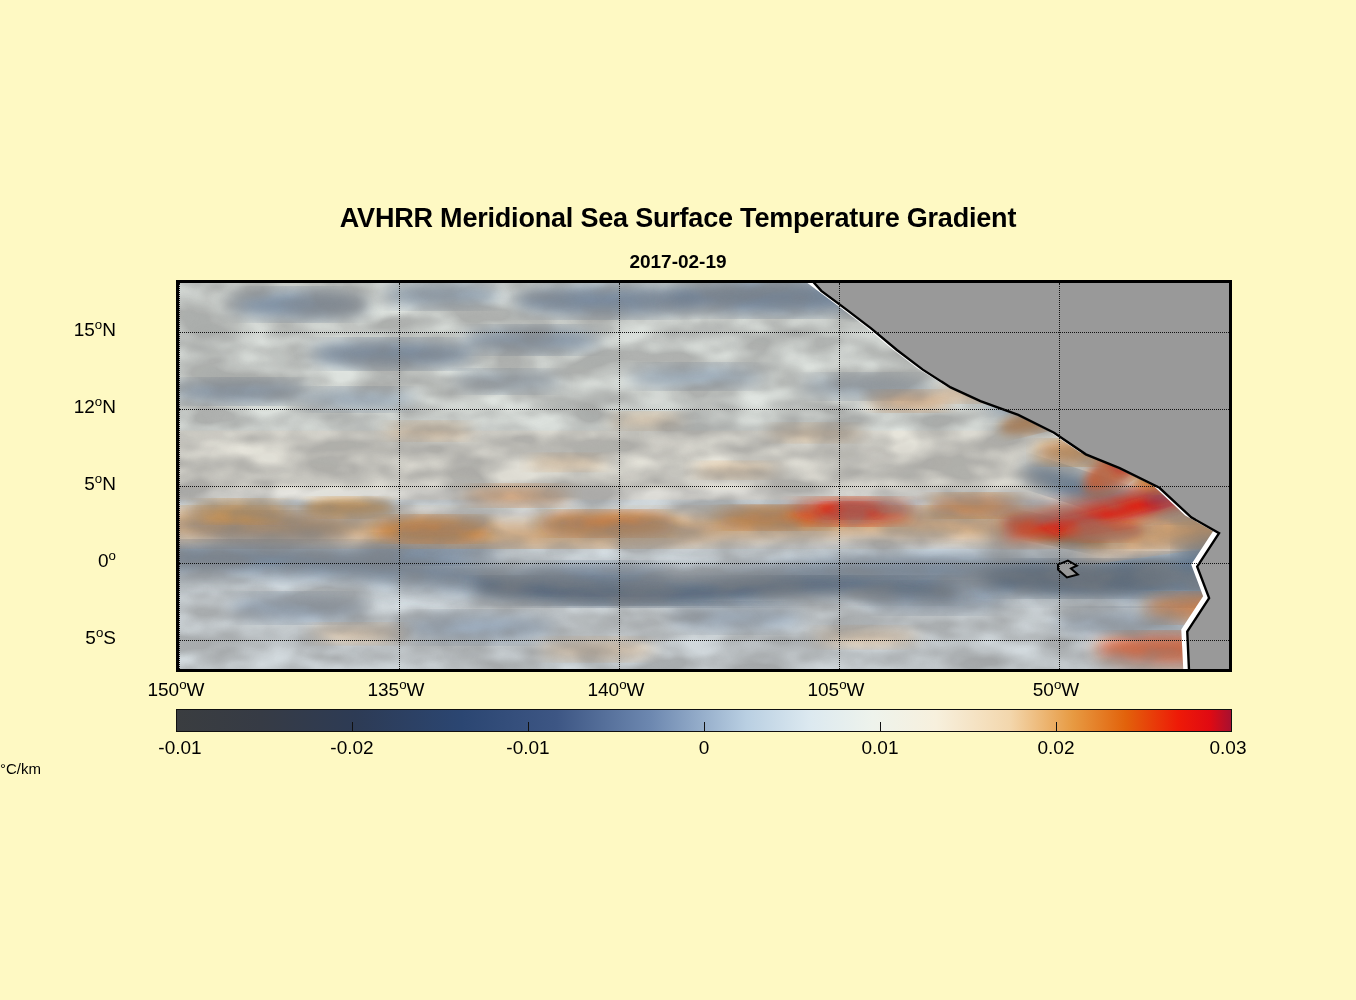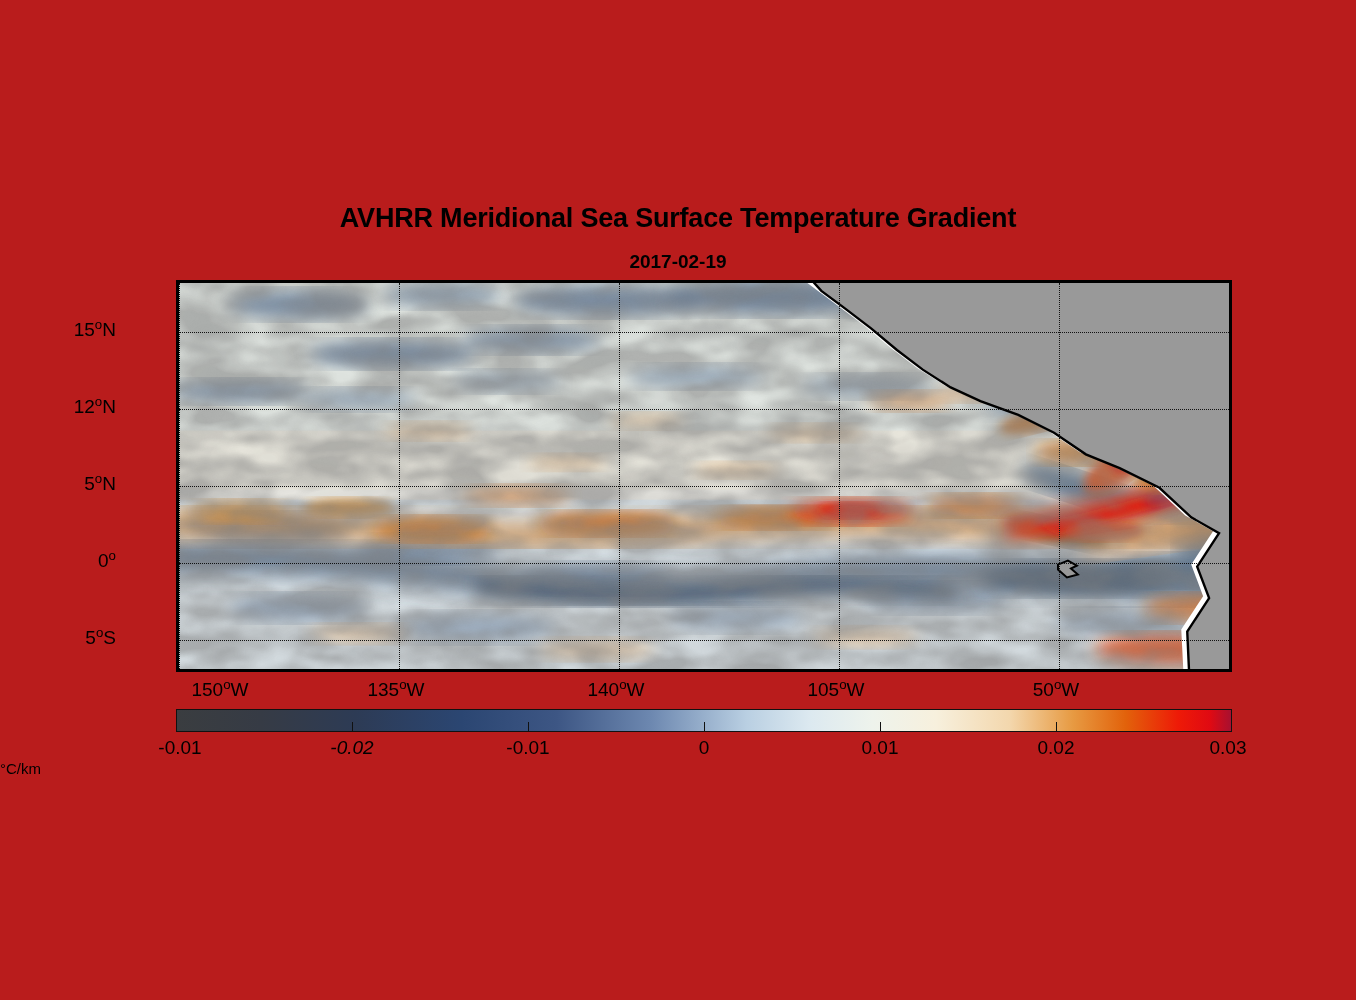--- a/index.html
+++ b/index.html
@@ -1,18 +1,18 @@
 <!DOCTYPE html>
 <html><head>
 <meta charset="utf-8">
 <style>
   html,body{margin:0;padding:0;background:#fff;}
   body{width:1356px;height:1000px;font-family:"Liberation Sans",sans-serif;
        color:#000;overflow:hidden;position:relative;}
-  .fig{position:absolute;left:0;top:0;width:1356px;height:1000px;background:#b91c1c;}
+  .fig{position:absolute;left:0;top:0;width:1356px;height:1000px;background:#fef9c3;}
 
   
   #title{position:absolute;left:0;top:203px;width:1356px;text-align:center;
          font-size:27px;font-weight:bold;letter-spacing:-.2px;}
   #subtitle{position:absolute;left:0;top:251px;width:1356px;text-align:center;
             font-size:19px;font-weight:bold;}
 
   
   #plot{position:absolute;left:176px;top:280px;width:1056px;height:392px;
         box-sizing:border-box;border:3px solid #000;background:#eef4ef;overflow:hidden;}
@@ -289,21 +289,21 @@
   <div class="ylab" style="top:483px;">
     <span>5</span><span class="deg">o</span><span>N</span>
   </div>
   <div class="ylab" style="top:560px;">
     <span>0</span><span class="deg">o</span><span></span>
   </div>
   <div class="ylab" style="top:637px;">
     <span>5</span><span class="deg">o</span><span>S</span>
   </div>
 
-  <div class="xlab" style="left:176px;margin-left:44px;">
+  <div class="xlab" style="left:176px;">
     <span>150</span><span class="deg">o</span><span>W</span>
   </div>
   <div class="xlab" style="left:396px;">
     <span>135</span><span class="deg">o</span><span>W</span>
   </div>
   <div class="xlab" style="left:616px;">
     <span>140</span><span class="deg">o</span><span>W</span>
   </div>
   <div class="xlab" style="left:836px;">
     <span>105</span><span class="deg">o</span><span>W</span>
@@ -319,21 +319,21 @@
            #f3d7ad 79%, #e79a42 85%, #e2620b 90%, #ee1a07 95%, #e00a12 98%,
            #a81030 100%);"></div>
     <div class="cbtick" style="left:175px;"></div>
     <div class="cbtick" style="left:351px;"></div>
     <div class="cbtick" style="left:527px;"></div>
     <div class="cbtick" style="left:703px;"></div>
     <div class="cbtick" style="left:879px;"></div>
   </div>
 
   <div class="cblab" style="left:180px;">-0.01</div>
-  <div class="cblab" style="left:352px;font-style:italic;">-0.02</div>
+  <div class="cblab" style="left:352px;">-0.02</div>
   <div class="cblab" style="left:528px;">-0.01</div>
   <div class="cblab" style="left:704px;">0</div>
   <div class="cblab" style="left:880px;">0.01</div>
   <div class="cblab" style="left:1056px;">0.02</div>
   <div class="cblab" style="left:1228px;">0.03</div>
 
   <div id="cbunit">°C/km</div>
 
 </div>
 

